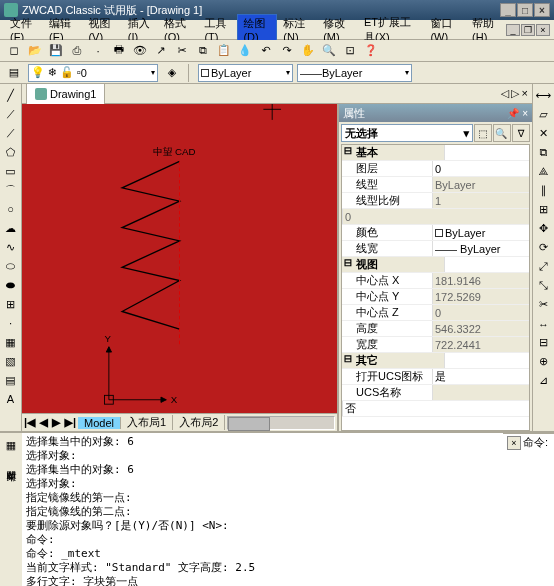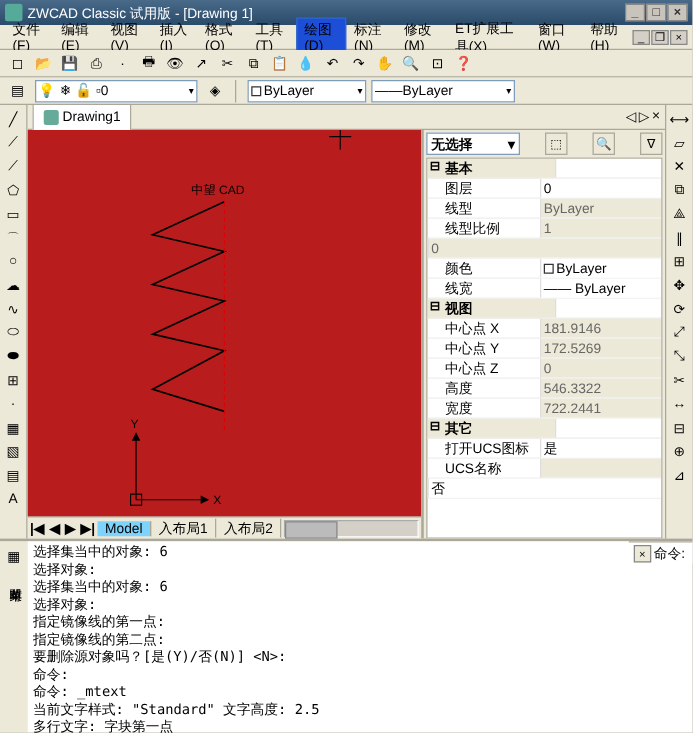--- a/index.html
+++ b/index.html
@@ -33,21 +33,21 @@
 .canvas{flex:1;position:relative;background:#b91c1c;overflow:hidden}
 .modeltabs{height:18px;background:#ece9d8;display:flex;align-items:center;border-top:1px solid #aca899;font-size:10px}
 .modeltabs .nav{padding:0 2px;font-weight:bold}
 .modeltabs .tab{padding:0 6px;border-right:1px solid #aca899}
 .modeltabs .tab.act{background:#7dd3fc}
 .modeltabs .scroll{flex:1;height:14px;background:#d4d0c8;border:1px inset #fff;margin:0 2px;position:relative}
 .modeltabs .scroll::before{content:"";position:absolute;left:0;top:0;width:40px;height:100%;background:#bbb;border:1px solid #888}
 .proppanel{width:195px;background:#ece9d8;border-left:2px solid #aca899;display:flex;flex-direction:column}
 .propheader{height:18px;background:linear-gradient(#8ab,#789);color:#fff;display:flex;align-items:center;padding:0 4px;font-size:11px}
 .propheader .x{margin-left:auto;font-size:10px}
-.propsel{height:22px;display:flex;align-items:center;padding:2px;gap:20px}
+.propsel{height:22px;display:flex;align-items:center;padding:2px;gap:1px}
 .propsel .sel{flex:1;height:18px;border:1px solid #7f9db9;background:#fff;display:flex;align-items:center;padding:0 3px;font-weight:bold}
 .propsel .pb{width:18px;height:18px;border:1px solid #aca899;background:#ece9d8;display:flex;align-items:center;justify-content:center;font-size:10px}
 .proplist{flex:1;overflow:auto;background:#fff;border:1px solid #aca899;margin:0 2px}
 .prow{display:flex;height:16px;font-size:10px;border-bottom:1px solid #eee}
 .prow .k{width:90px;padding-left:14px;display:flex;align-items:center}
 .prow .v{flex:1;background:#fff;display:flex;align-items:center;padding-left:2px;border-left:1px solid #ddd}
 .prow.gray .v{background:#ece9d8;color:#666}
 .prow.cat{background:#ece9d8;font-weight:bold}
 .prow.cat .k{padding-left:2px}
 .prow.cat::before{content:"⊟";width:12px;text-align:center}
@@ -196,20 +196,24 @@
             <span class="nav">▶</span>
             <span class="nav">▶|</span>
             <span class="tab act">Model</span>
             <span class="tab">入布局1</span>
             <span class="tab">入布局2</span>
             <div class="scroll"></div>
           </div>
       </div>
 
       <div class="proppanel">
+        <div class="propheader">
+          <span>属性</span>
+          <span class="x">📌 ×</span>
+        </div>
         <div class="propsel">
           <div class="sel">
               <span>无选择</span>
               <span style="margin-left:auto">▾</span>
             </div>
           <div class="pb">⬚</div>
           <div class="pb">🔍</div>
           <div class="pb">∇</div>
         </div>
         <div class="proplist" id="plist">

